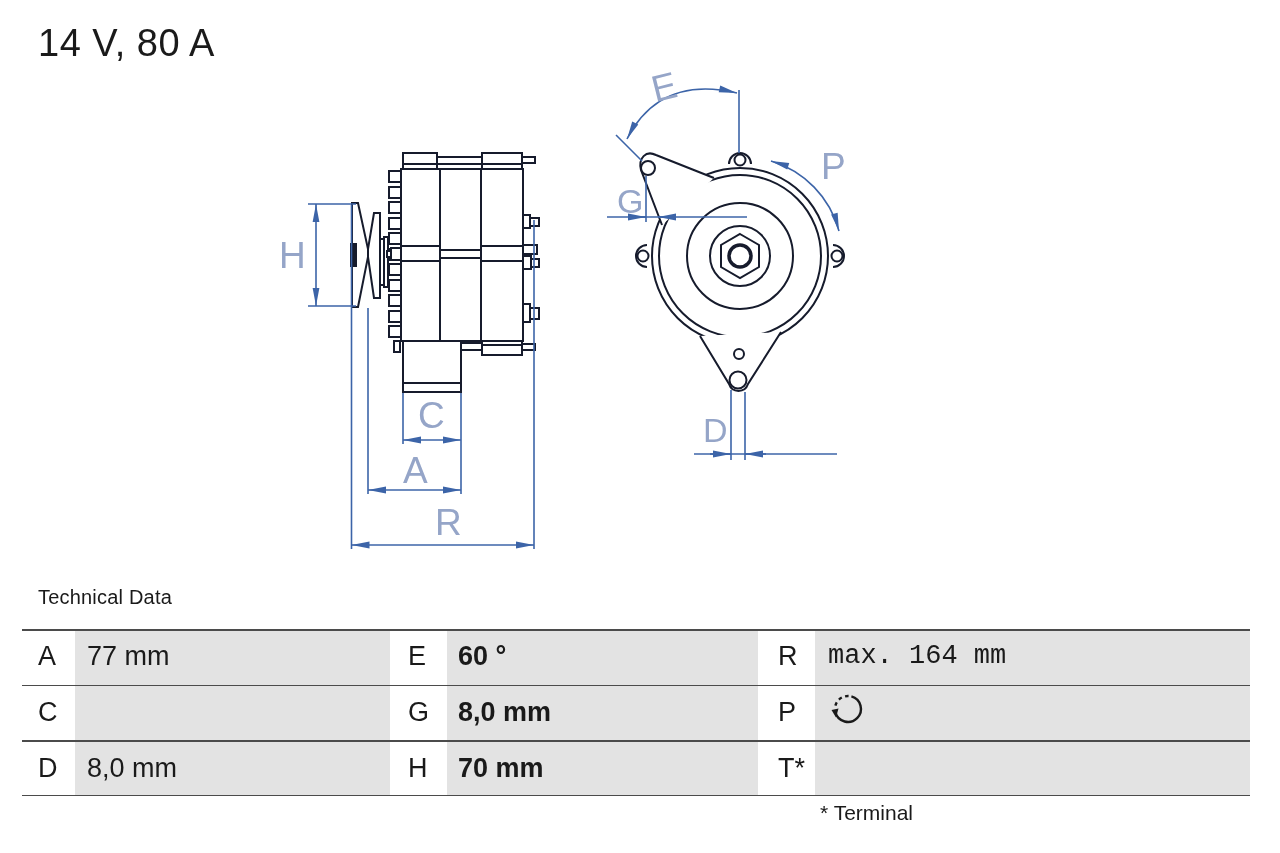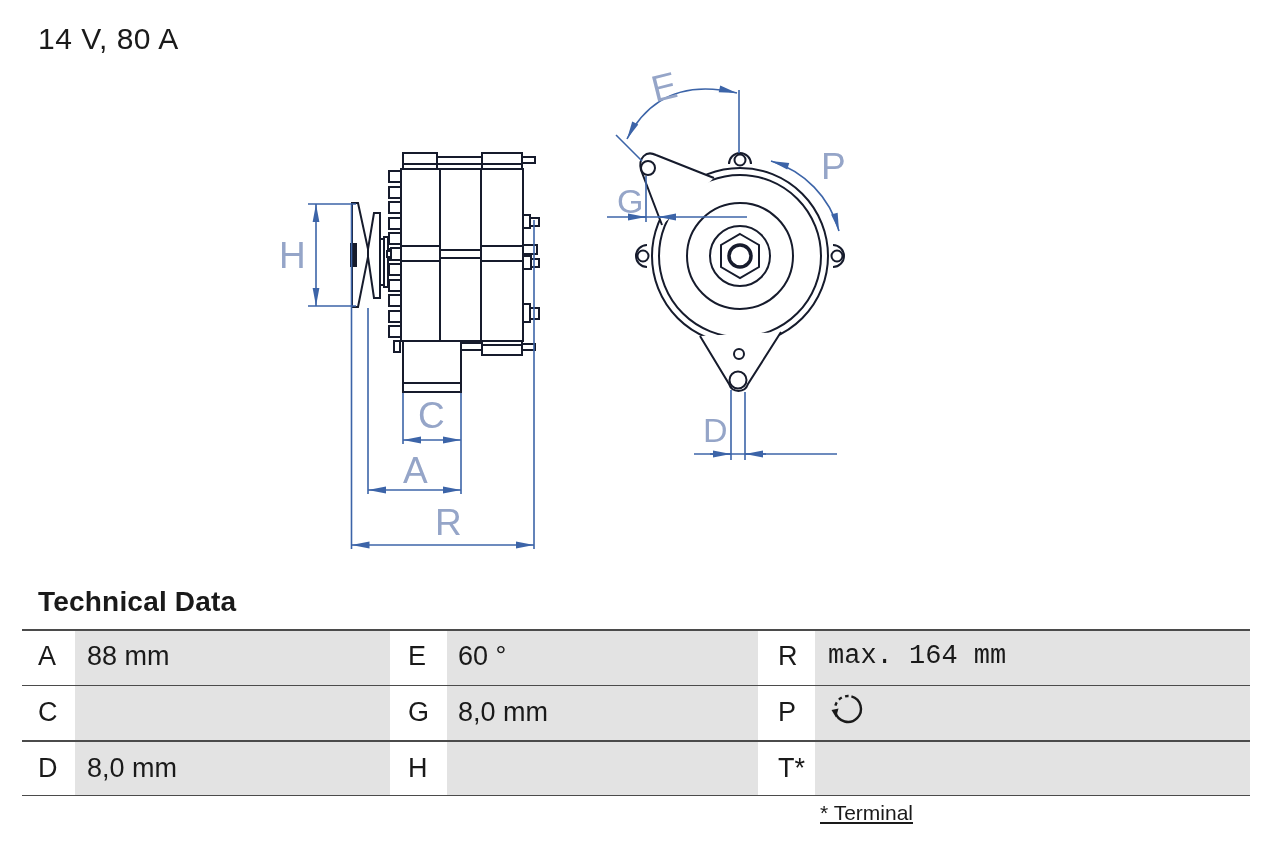--- a/index.html
+++ b/index.html
@@ -1,37 +1,37 @@
 <!DOCTYPE html>
 <html><head>
 <meta charset="utf-8">
 <style>
   * { margin:0; padding:0; box-sizing:border-box; }
   html,body { width:1280px; height:853px; background:#ffffff; overflow:hidden;
               font-family:"Liberation Sans", sans-serif; }
   .abs { position:absolute; }
   #stage { position:relative; width:1280px; height:853px; background:#fff; }
 
-  #page-title { left:38px; top:22px; font-size:30px; color:#1a1a1a; letter-spacing:0.5px; }
+  #page-title { left:38px; top:22px; font-size:38px; color:#1a1a1a; letter-spacing:0.5px; }
 
   #diagram-svg { left:0; top:0; }
 
-  #td-heading { left:38px; top:586px; font-size:28px; font-weight:bold; color:#1a1a1a; letter-spacing:0.2px; }
+  #td-heading { left:38px; top:586px; font-size:20px; font-weight:normal; color:#1a1a1a; letter-spacing:0.2px; }
 
   #td-table { left:22px; top:629px; width:1228px; height:167px; }
   .band { position:absolute; top:0; bottom:0; background:#e3e3e3; }
   .rule { position:absolute; left:0; right:0; height:1.5px; background:#4b4b4b; }
   .cell { position:absolute; height:55.5px; line-height:55.5px; font-size:27px; color:#1a1a1a; white-space:nowrap; }
   .cell.r0 { top:0; } .cell.r1 { top:55.5px; } .cell.r2 { top:111px; height:56px; line-height:56px; }
   .lab0 { left:16px; } .val0 { left:65px; }
-  .lab1 { left:386px; } .val1 { left:436px; }
+  .lab1 { left:386px; } .val1 { left:436px;font-weight:bold; }
   .lab2 { left:756px; } .val2 { left:806px;font-family:Liberation Mono, monospace; }
   .icon-cell svg { vertical-align:middle; margin-top:-4px; }
 
-  #footnote { left:820px; top:801px; font-size:21px; color:#1a1a1a;text-decoration:underline; }
+  #footnote { left:820px; top:801px; font-size:21px; color:#1a1a1a; }
 
   text.dim-label { fill:#95a5c8; font-family:"Liberation Sans", sans-serif; font-size:37px; }
   text.dim-label-sm { fill:#95a5c8; font-family:"Liberation Sans", sans-serif; font-size:34px; }
 </style>
 </head>
 <body>
 
 <div id="stage">
 
   <div class="abs" id="page-title">14 V, 80 A</div>
@@ -185,21 +185,21 @@
     <div class="band" style="left:53px;width:315px"></div>
     <div class="band" style="left:425px;width:311px"></div>
     <div class="band" style="left:793px;width:435px"></div>
 
     <div class="rule" style="top:0"></div>
     <div class="rule" style="top:55.5px"></div>
     <div class="rule" style="top:111px"></div>
     <div class="rule" style="bottom:0"></div>
 
     <div class="cell r0 lab0">A</div>
-    <div class="cell r0 val0">88 mm</div>
+    <div class="cell r0 val0">77 mm</div>
     <div class="cell r0 lab1">E</div>
     <div class="cell r0 val1">60 °</div>
     <div class="cell r0 lab2">R</div>
     <div class="cell r0 val2">max. 164 mm</div>
 
     <div class="cell r1 lab0">C</div>
     <div class="cell r1 val0"></div>
     <div class="cell r1 lab1">G</div>
     <div class="cell r1 val1">8,0 mm</div>
     <div class="cell r1 lab2">P</div>
@@ -207,18 +207,19 @@
       <svg width="40" height="42" viewBox="0 0 40 42">
         <path d="M23.4,8.4 A13,13 0 1 1 7.4,24.4" fill="none" stroke="#1a1a1a" stroke-width="2.4"></path>
         <path d="M7.4,17.6 A13,13 0 0 1 21.1,8.05" fill="none" stroke="#1a1a1a" stroke-width="2.4" stroke-dasharray="3.5 3.5"></path>
         <path d="M3.5,22 L10.5,20.5 L8,29.5 Z" fill="#1a1a1a"></path>
       </svg>
     </div>
 
     <div class="cell r2 lab0">D</div>
     <div class="cell r2 val0">8,0 mm</div>
     <div class="cell r2 lab1">H</div>
+    <div class="cell r2 val1">70 mm</div>
     <div class="cell r2 lab2">T*</div>
   </div>
 
   <div class="abs" id="footnote">* Terminal</div>
 
 </div>
 
 </body></html>

